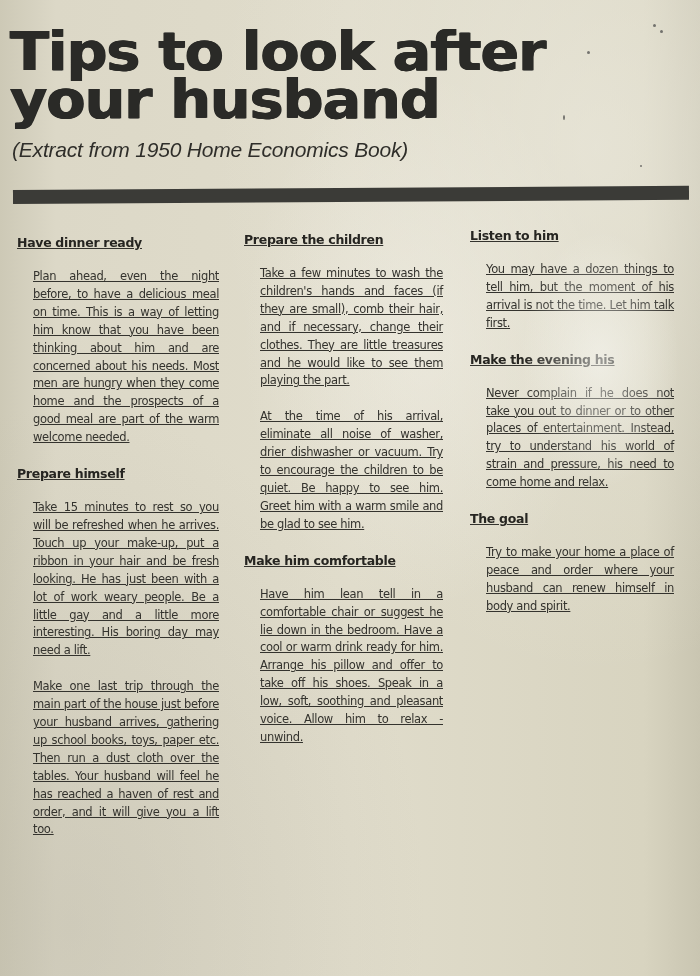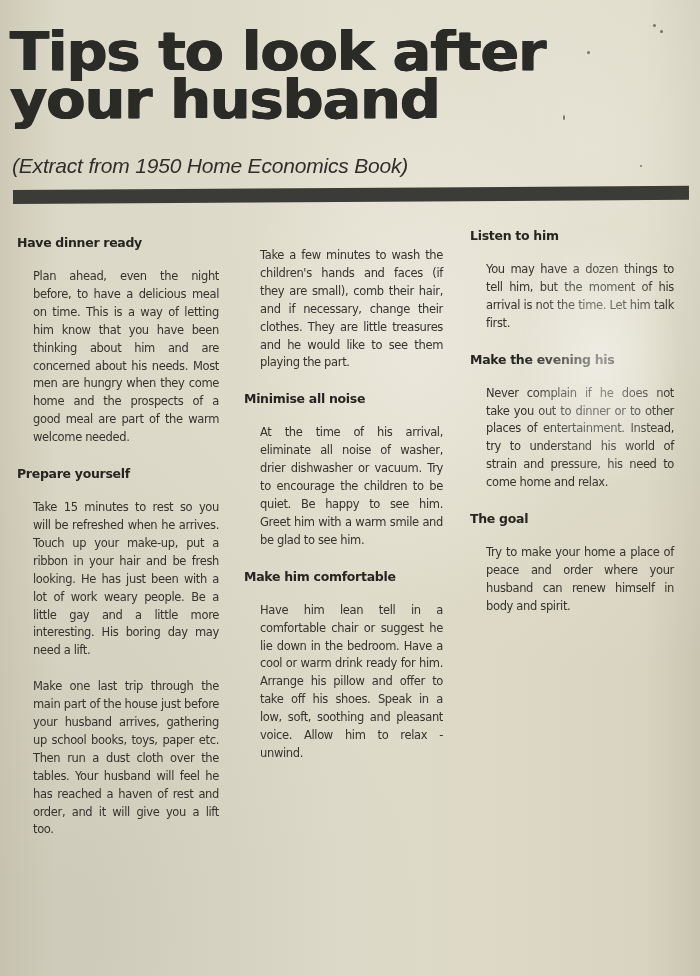--- a/index.html
+++ b/index.html
@@ -36,21 +36,21 @@
       line-height: 48px;
       letter-spacing: -1px;
       color: #2a2a27;
       transform: scaleX(1.06);
       transform-origin: left top;
       text-shadow: 0.6px 0 0 #2a2a27, -0.6px 0 0 #2a2a27;
     }
     .subtitle {
       position: absolute;
       left: 12px;
-      top: 154px;
+      top: 138px;
       margin: 0;
       font-family: "Liberation Sans", sans-serif;
       font-size: 21px;
       font-style: italic;
       color: #2f2e2a;
       letter-spacing: -0.2px;
     }
     .rule {
       position: absolute;
       left: 13px;
@@ -67,20 +67,21 @@
       font-size: 11.5px;
       line-height: 17.9px;
       color: #34332e;
       text-align: justify;
     }
     .col-1 { left: 17px; top: 234px; width: 218px; }
     .col-2 { left: 244px; top: 231px; width: 215px; }
     .col-3 { left: 470px; top: 227px; width: 220px; }
     .section {
       margin: 0 0 18px 0;
+      text-decoration: underline;
     }
     .section h2 {
       margin: 0;
       font-size: 12.5px;
       line-height: 18px;
       font-weight: bold;
       color: #262521;
       text-align: left;
       letter-spacing: -0.3px;
     }
@@ -118,34 +119,34 @@
   <div class="subtitle">(Extract from 1950 Home Economics Book)</div>
 
   <div class="rule"></div>
 
   <div class="col col-1">
     <div class="section">
       <h2>Have dinner ready</h2>
       <p>Plan ahead, even the night before, to have a delicious meal on time. This is a way of letting him know that you have been thinking about him and are concerned about his needs. Most men are hungry when they come home and the prospects of a good meal are part of the warm welcome needed.</p>
     </div>
     <div class="section">
-      <h2>Prepare yourself</h2>
+      <h2>Prepare himself</h2>
       <p>Take 15 minutes to rest so you will be refreshed when he arrives. Touch up your make-up, put a ribbon in your hair and be fresh looking. He has just been with a lot of work weary people. Be a little gay and a little more interesting. His boring day may need a lift.</p>
     </div>
     <div class="section">
       <p>Make one last trip through the main part of the house just before your husband arrives, gathering up school books, toys, paper etc. Then run a dust cloth over the tables. Your husband will feel he has reached a haven of rest and order, and it will give you a lift too.</p>
     </div>
   </div>
 
   <div class="col col-2">
     <div class="section">
+      <h2>Prepare the children</h2>
       <p>Take a few minutes to wash the children's hands and faces (if they are small), comb their hair, and if necessary, change their clothes. They are little treasures and he would like to see them playing the part.</p>
     </div>
     <div class="section">
-      <h2>Minimise all noise</h2>
       <p>At the time of his arrival, eliminate all noise of washer, drier dishwasher or vacuum. Try to encourage the children to be quiet. Be happy to see him. Greet him with a warm smile and be glad to see him.</p>
     </div>
     <div class="section">
       <h2>Make him comfortable</h2>
       <p>Have him lean tell in a comfortable chair or suggest he lie down in the bedroom. Have a cool or warm drink ready for him. Arrange his pillow and offer to take off his shoes. Speak in a low, soft, soothing and pleasant voice. Allow him to relax - unwind.</p>
     </div>
   </div>
 
   <div class="col col-3">
     <div class="section">

